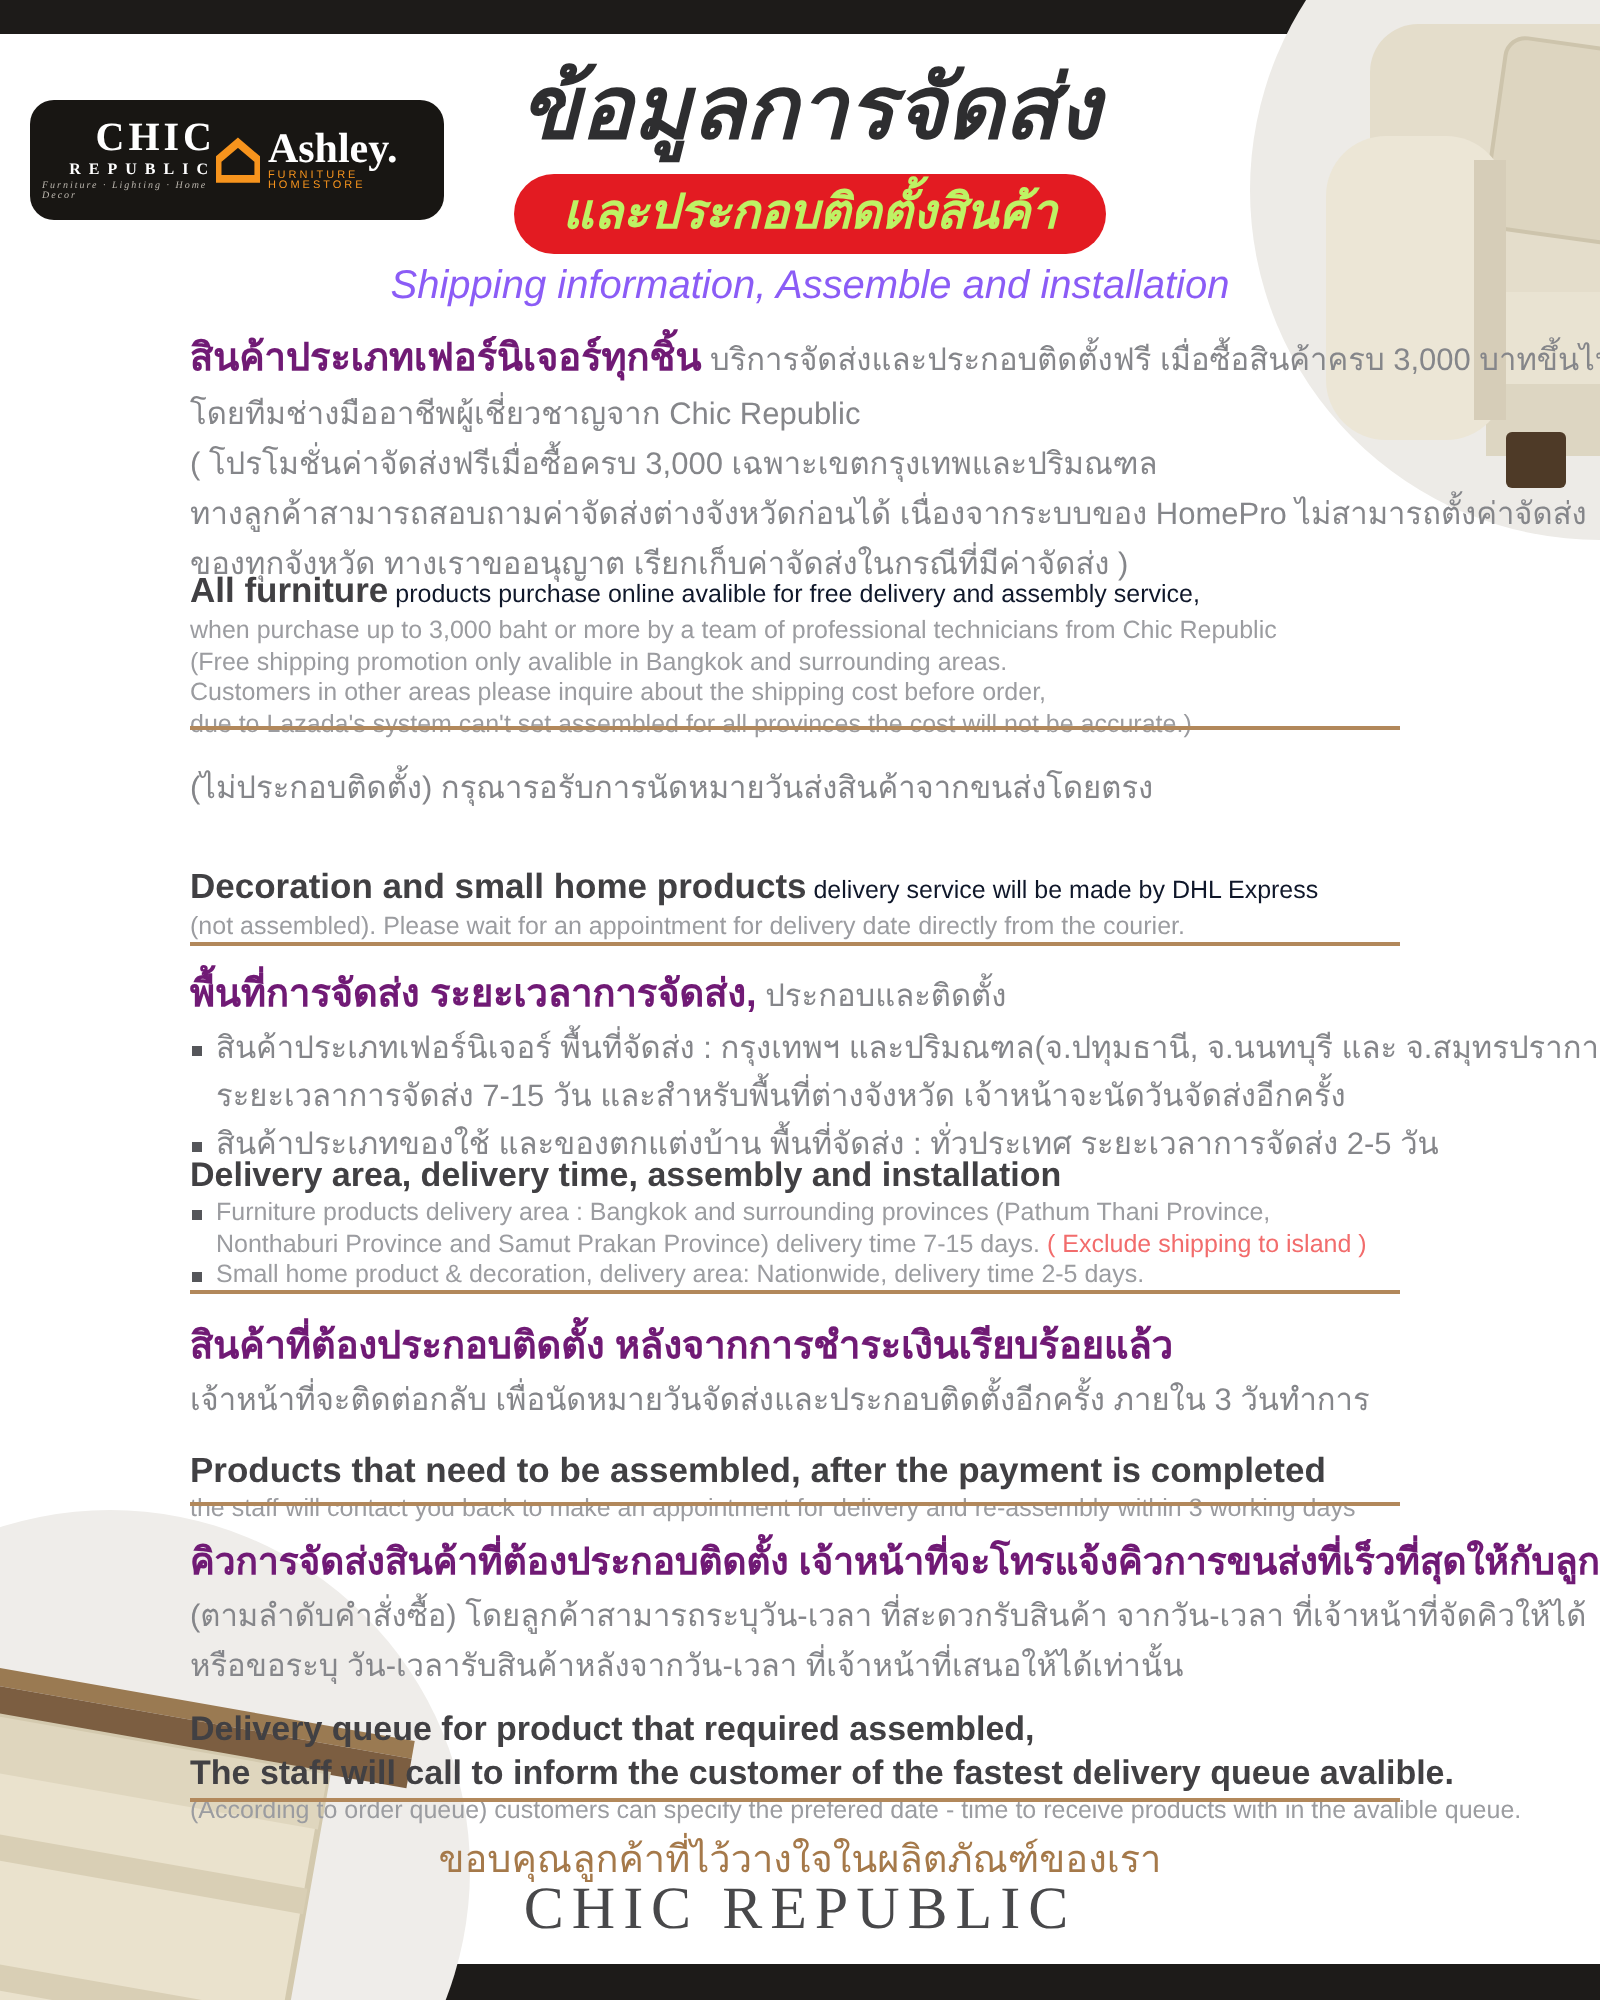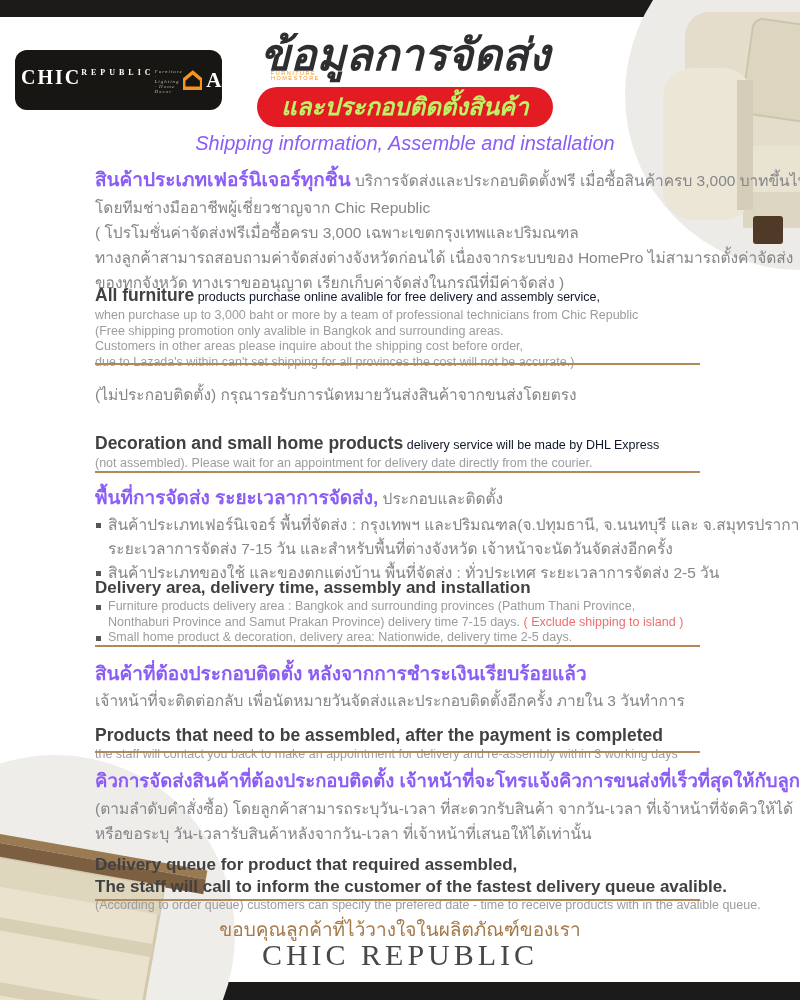--- a/index.html
+++ b/index.html
@@ -12,40 +12,40 @@
   .topbar{position:absolute;left:0;top:0;width:800px;height:17px;background:#1d1b19;z-index:1;}
   .bottombar{position:absolute;left:0;bottom:0;width:800px;height:18px;background:#1d1b19;z-index:1;}
   .sofa-wrap{position:absolute;left:625px;top:-80px;width:350px;height:350px;z-index:2;}
   .table-wrap{position:absolute;left:-130px;top:755px;width:370px;height:370px;z-index:2;}
   
   .logo-box{
     position:absolute;left:15px;top:50px;width:207px;height:60px;z-index:5;
     background:#181613;border-radius:12px;display:flex;align-items:center;justify-content:space-around;
     padding:0 6px;box-sizing:border-box;
   }
-  .chic-logo{display:flex;align-items:flex-start;line-height:1;color:#fff;
+  .chic-logo{display:flex;flex-direction:column;align-items:flex-end;line-height:1;color:#fff;
     font-family:"Liberation Serif","DejaVu Serif",serif;}
   .chic-logo .l1{font-size:20px;font-weight:bold;letter-spacing:2px;}
   .chic-logo .l2{font-size:8px;letter-spacing:4px;margin-top:2px;font-weight:bold;}
   .chic-logo .l3{font-size:5px;color:#b9b4ac;letter-spacing:1px;margin-top:2px;font-style:italic;}
   .ashley-logo{display:flex;align-items:center;gap:4px;}
-  .ashley-text{display:flex;flex-direction:row;line-height:1;}
+  .ashley-text{display:flex;flex-direction:column;line-height:1;}
   .ashley-text .name{color:#fff;font-weight:bold;font-size:21px;font-family:"Liberation Serif","DejaVu Serif",serif;}
   .ashley-text .sub{color:#f7941d;font-size:5.5px;letter-spacing:1.5px;margin-top:1px;}
   .title-block{position:absolute;left:180px;top:30px;width:450px;text-align:center;z-index:5;font-style:italic;}
   .doc-title{font-size:44px;font-weight:bold;color:#2e2e30;line-height:1.15;}
   .badge{
     display:inline-block;margin-top:6px;background:#e31b22;color:#bef264;
     font-size:24px;font-weight:bold;line-height:40px;padding:0 24px;border-radius:21px;
   }
   .subtitle{margin-top:5px;font-size:20px;color:#8b5cf6;}
   
   .blk{position:absolute;left:95px;width:660px;z-index:5;}
   .nw{white-space:nowrap;}
-  .th-lead{font-size:19px;font-weight:bold;color:#8b5cf6;}
+  .th-lead{font-size:19px;font-weight:bold;color:#701a75;}
   .th-body{font-size:15.5px;color:#85868a;}
   .th-line{font-size:15.5px;color:#85868a;line-height:25px;}
   .th-first{line-height:28px;}
   .en-lead{font-size:17.5px;font-weight:bold;color:#414043;}
   .en-body{font-size:12.5px;color:#0f172a;}
   .en-line{font-size:12.5px;color:#9b9ca0;line-height:15.5px;}
   .en-first{line-height:22px;}
   .sep{position:absolute;left:95px;width:605px;height:0;border-top:2px solid #b2885b;z-index:5;}
   .bullet-line{position:relative;padding-left:13px;}
   .cont-line{padding-left:13px;}
@@ -136,21 +136,21 @@
     <div class="th-line nw">ของทุกจังหวัด ทางเราขออนุญาต เรียกเก็บค่าจัดส่งในกรณีที่มีค่าจัดส่ง )</div>
   </div>
   <div class="blk" style="top:284px;">
     <div class="en-line en-first nw">
       <span class="en-lead">All furniture</span>
       <span class="en-body">products purchase online avalible for free delivery and assembly service,</span>
     </div>
     <div class="en-line nw">when purchase up to 3,000 baht or more by a team of professional technicians from Chic Republic</div>
     <div class="en-line nw">(Free shipping promotion only avalible in Bangkok and surrounding areas.</div>
     <div class="en-line nw">Customers in other areas please inquire about the shipping cost before order,</div>
-    <div class="en-line nw">due to Lazada's within can't set shipping for all provinces the cost will not be accurate.)</div>
+    <div class="en-line nw">due to Lazada's system can't set assembled for all provinces the cost will not be accurate.)</div>
   </div>
   <div class="sep" style="top:363px;"></div>
 
   <div class="blk" style="top:382px;">
     <div class="th-line nw">(ไม่ประกอบติดตั้ง) กรุณารอรับการนัดหมายวันส่งสินค้าจากขนส่งโดยตรง</div>
   </div>
   <div class="blk" style="top:432px;">
     <div class="en-line en-first nw">
       <span class="en-lead">Decoration and small home products</span>
       <span class="en-body">delivery service will be made by DHL Express</span>

